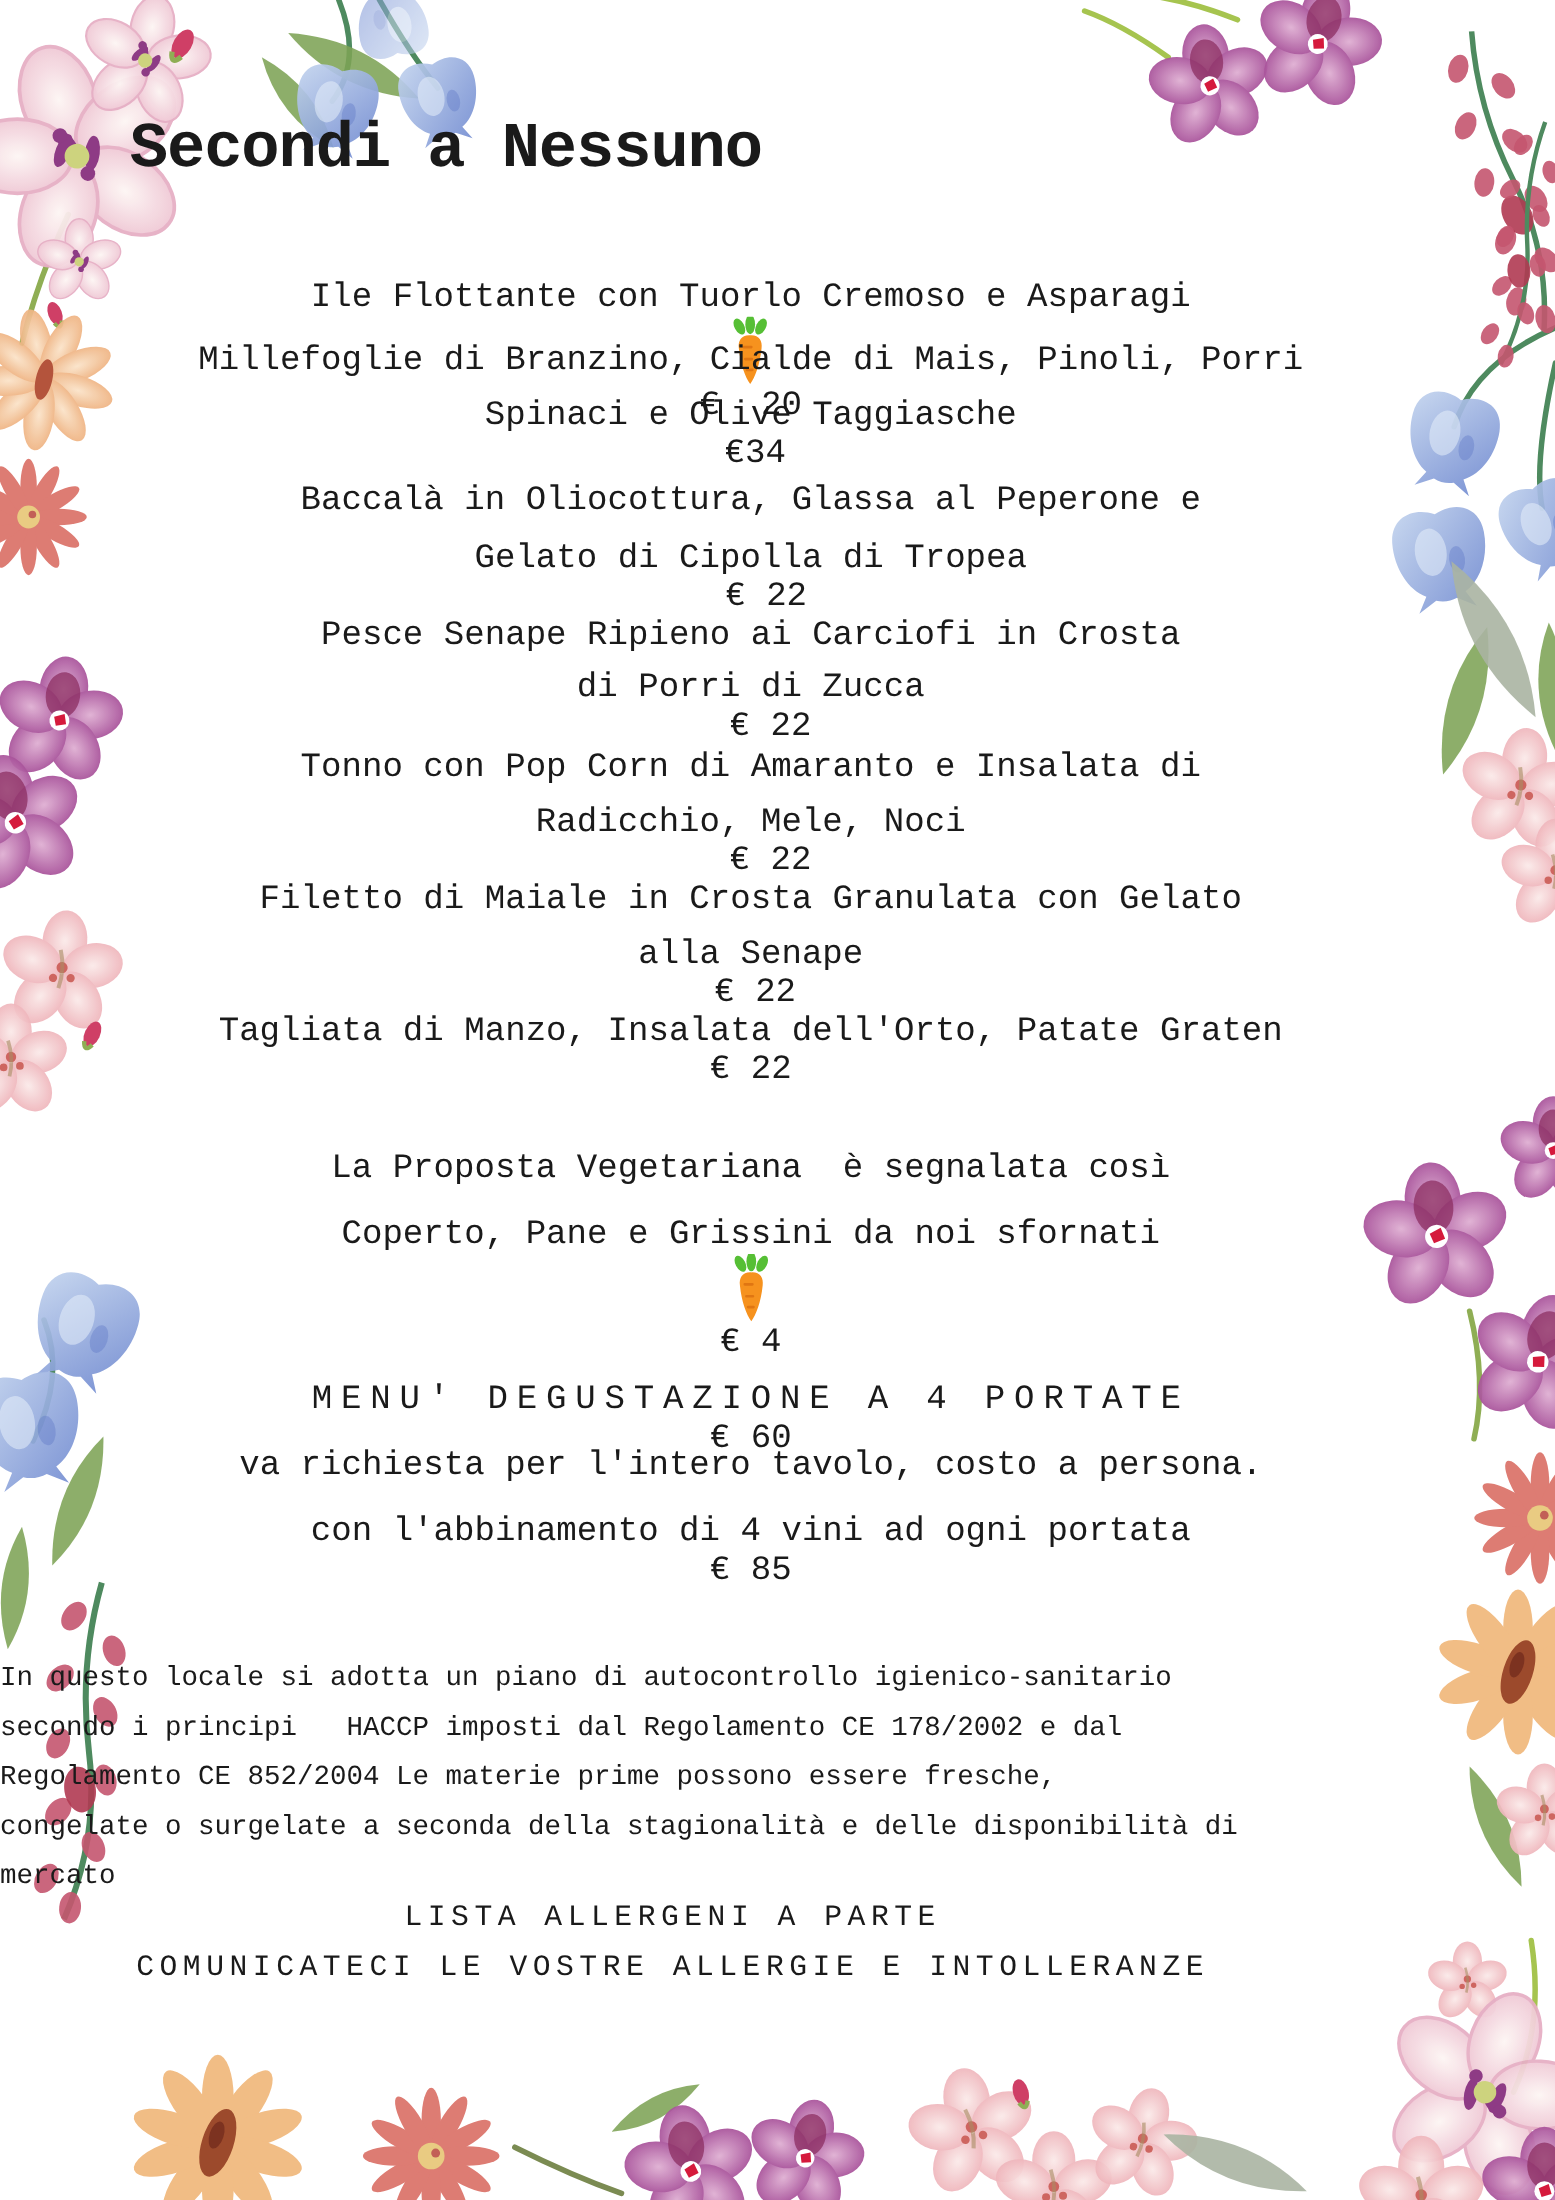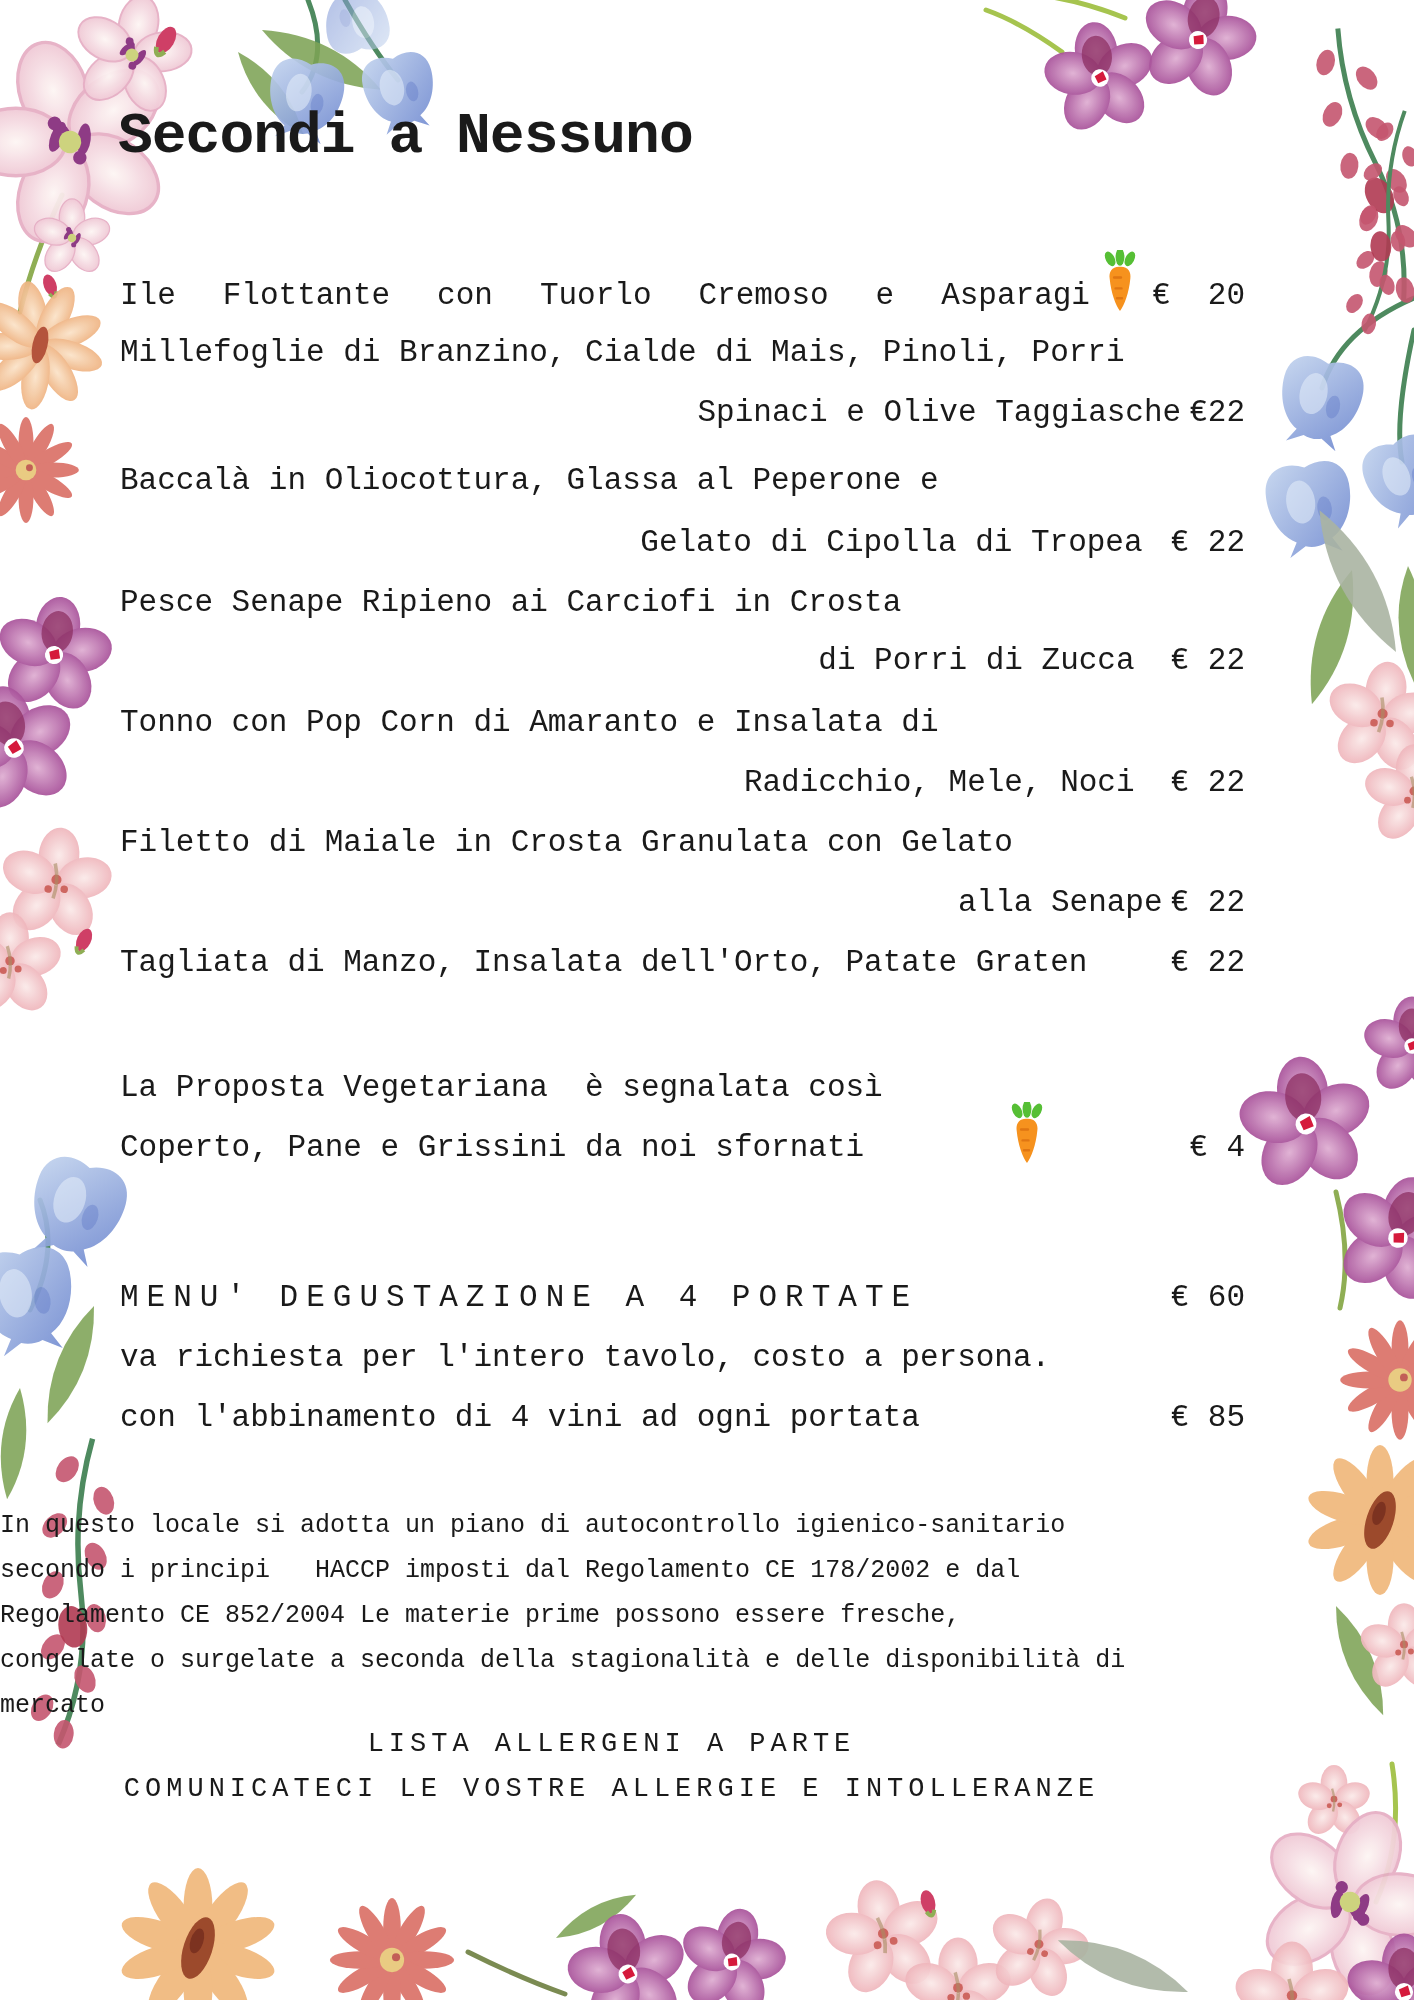--- a/index.html
+++ b/index.html
@@ -7,21 +7,21 @@
     position:relative;width:1414px;height:2000px;background:#ffffff;
     overflow:hidden;font-family:"Liberation Mono",monospace;color:#1a1a1a;
   }
   .floral{position:absolute;left:0;top:0;width:1414px;height:2000px;pointer-events:none;}
   .title{
     position:absolute;left:118px;top:108px;font-size:58px;line-height:58px;
     font-weight:bold;letter-spacing:-1px;white-space:pre;
   }
   .mrow{
     position:absolute;left:120px;width:1125px;height:60px;
-    display:flex;align-items:flex-end;font-size:31px;white-space:pre;
+    display:flex;align-items:center;font-size:31px;white-space:pre;flex-direction:column;
   }
   .mrow.right{justify-content:flex-end;}
   .mrow.between{justify-content:space-between;}
   .dish-just{flex:1;white-space:normal;text-align:justify;text-align-last:justify;}
   .price{white-space:pre;}
   .g8{margin-left:8px;}
   .g28{margin-left:28px;}
   .g36{margin-left:36px;}
   .carrot{width:40px;height:63px;flex:none;}
   .carrot.inline1{margin:0 12px 0 10px;}
@@ -334,21 +334,21 @@
         <use href="#carrot"></use>
       </svg>
     <span class="price">€  20</span>
   </div>
 
   <div class="mrow" style="top:310px">
     <span>Millefoglie di Branzino, Cialde di Mais, Pinoli, Porri</span>
   </div>
   <div class="mrow right" style="top:370px">
     <span>Spinaci e Olive Taggiasche</span>
-    <span class="price g8">€22</span>
+    <span class="price g8">€34</span>
   </div>
 
   <div class="mrow" style="top:438px">
     <span>Baccalà in Oliocottura, Glassa al Peperone e</span>
   </div>
   <div class="mrow right" style="top:500px">
     <span>Gelato di Cipolla di Tropea</span>
     <span class="price g28">€ 22</span>
   </div>
 

